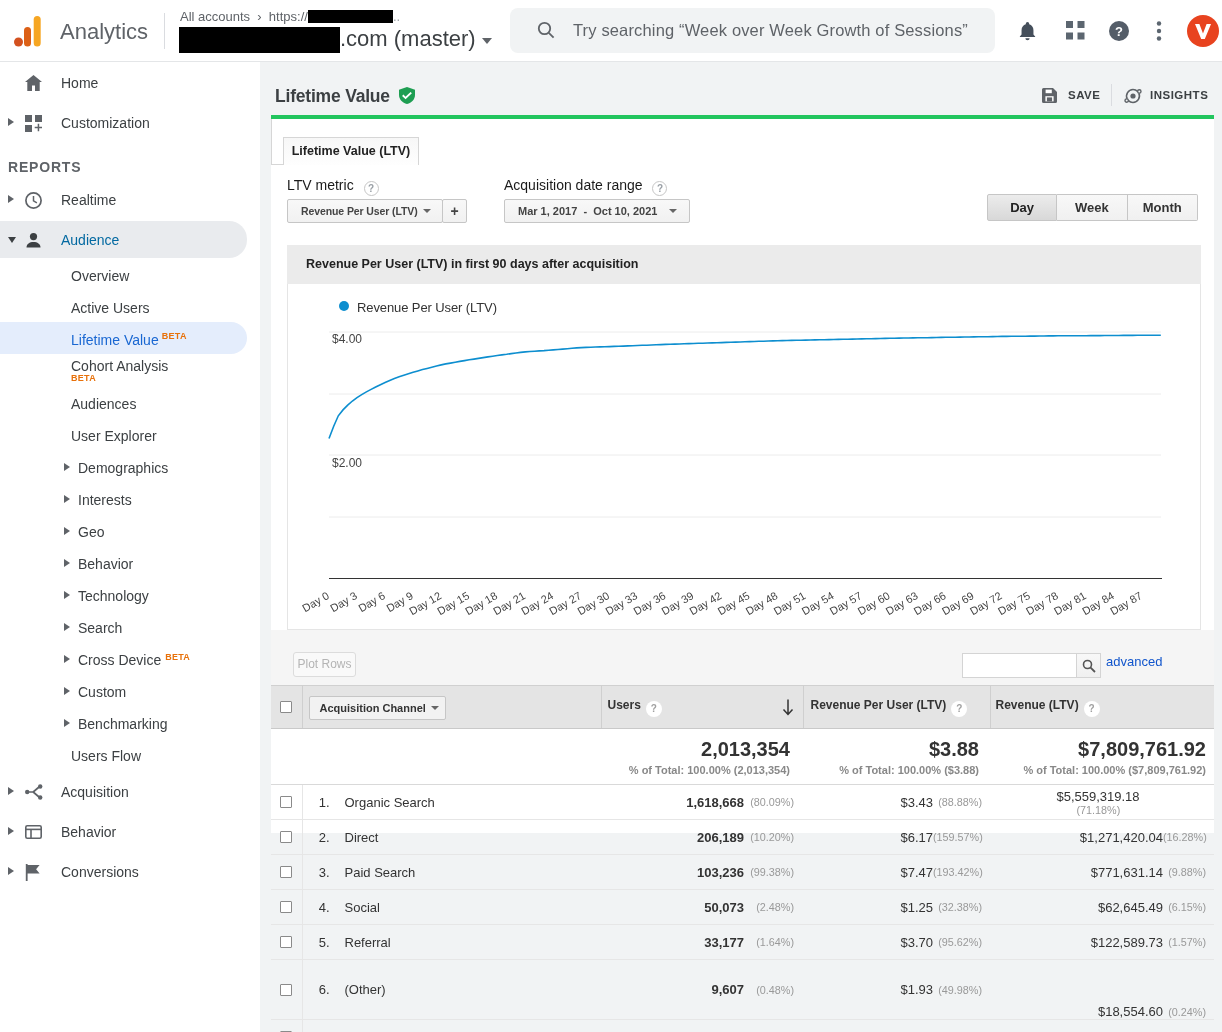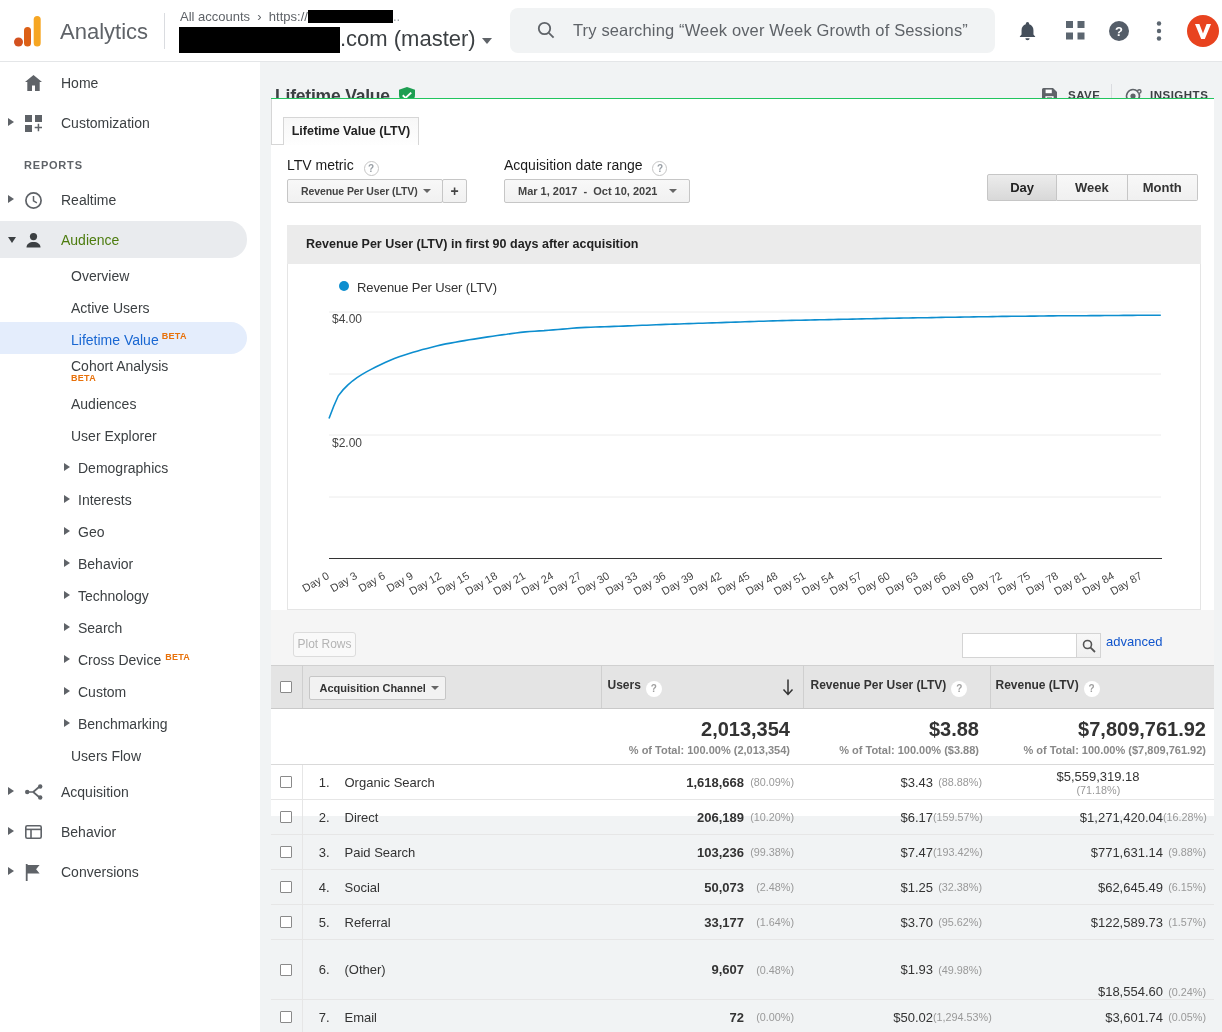--- a/index.html
+++ b/index.html
@@ -28,21 +28,21 @@
 .caret-d { position:absolute; width:0; height:0; border-left:4.5px solid transparent; border-right:4.5px solid transparent; border-top:6px solid #3c4043; }
 .beta { font-size:9px; font-weight:bold; color:#e8710a; letter-spacing:0.3px; }
 #pill-aud { position:absolute; left:0; top:159px; width:247px; height:37px; background:#e9ebee; border-radius:0 18px 18px 0; }
 #pill-ltv { position:absolute; left:0; top:260px; width:247px; height:32px; background:#e4edfc; border-radius:0 16px 16px 0; }
 .sideicon { position:absolute; left:25px; }
 
 
 #main { position:absolute; left:260px; top:62px; width:962px; height:970px; background:#f1f3f4; }
 #title { position:absolute; left:15px; top:24px; letter-spacing:-0.2px; font-size:17.5px; font-weight:bold; color:#3c4043; }
 .actbtn { position:absolute; top:27px; font-size:11.5px; font-weight:bold; color:#3c4043; letter-spacing:0.5px; }
-#card { position:absolute; left:11px; top:36px; width:943px; height:718px; background:#fff; border-top:1px solid #22c55e; }
+#card { position:absolute; left:11px; top:53px; width:943px; height:718px; background:#fff; border-top:4px solid #22c55e; }
 
 #tabstrip-lb { position:absolute; left:0px; top:0px; width:1px; height:46px; background:#d6d6d6; }
 #tabstrip-seg { position:absolute; left:0px; top:45px; width:12px; height:1px; background:#d6d6d6; }
 #tab { position:absolute; left:12px; top:18px; width:136px; height:28px; background:linear-gradient(#f7f7f7,#fefefe); border:1px solid #d6d6d6; border-bottom:none; font-size:12.5px; font-weight:bold; color:#222; text-align:center; line-height:27px; }
 
 .ctl-label { position:absolute; font-size:14px; color:#1a1a1a; }
 .qmark { display:inline-block; width:15px; height:15px; border:1px solid #c6c6c6; border-radius:50%; color:#9aa0a6; font-size:10px; text-align:center; line-height:14px; vertical-align:-2px; margin-left:6px; font-weight:bold;}
 .gbtn { position:absolute; height:24px; background:linear-gradient(#f8f8f8,#f1f1f1); border:1px solid #c6c6c6; border-radius:2px; font-size:11px; font-weight:bold; color:#444; }
 .gcaret { position:absolute; width:0; height:0; border-left:4px solid transparent; border-right:4px solid transparent; border-top:4.5px solid #666; }
 #dwm { position:absolute; left:716px; top:75px; height:27px; display:flex; }
@@ -137,35 +137,35 @@
   <div class="nav-sub" style="left:61px;top:21px;">Home</div>
 
   <div class="caret-r" style="left:8px;top:56px;"></div>
   <svg class="sideicon" style="top:53px" width="17" height="17" viewBox="0 0 17 17">
     <rect x="0" y="0" width="7" height="7" fill="#5f6368"></rect>
         <rect x="10" y="0" width="7" height="7" fill="#5f6368"></rect>
     <rect x="0" y="10" width="7" height="7" fill="#5f6368"></rect>
     <path d="M13.5 9.5 v3 h-3 v1.5 h3 v3 h1.5 v-3 h3 v-1.5 h-3 v-3 z" fill="#5f6368" transform="translate(-0.8,-0.8)"></path>
   </svg>
   <div class="nav-sub" style="left:61px;top:61px;">Customization</div>
-  <div style="position:absolute;left:24px;top:97px;font-size:11px;font-weight:bold;color:#5f6368;letter-spacing:0.8px;">REPORTS</div>
+  <div style="position:absolute;left:8px;top:97px;font-size:14px;font-weight:bold;color:#5f6368;letter-spacing:0.8px;">REPORTS</div>
 
   <div class="caret-r" style="left:8px;top:133px;"></div>
   <svg class="sideicon" style="top:130px" width="17" height="17" viewBox="0 0 17 17">
         <circle cx="8.5" cy="8.5" r="7.6" fill="none" stroke="#5f6368" stroke-width="1.7"></circle>
         <path d="M8.5 4 v4.8 l3.4 2" stroke="#5f6368" stroke-width="1.5" fill="none"></path>
       </svg>
   <div class="nav-sub" style="left:61px;top:138px;">Realtime</div>
 
   <div class="caret-d" style="left:8px;top:175px;"></div>
   <svg class="sideicon" style="top:170px" width="17" height="17" viewBox="0 0 17 17">
         <circle cx="8.5" cy="4.6" r="3.6" fill="#3c4043"></circle>
         <path d="M1.5 15.5 c0-3.4 3.1-5.4 7-5.4 s7 2 7 5.4 z" fill="#3c4043"></path>
       </svg>
-  <div class="nav-sub" style="left:61px;top:178px;color:#4d7c0f;">Audience</div>
+  <div class="nav-sub" style="left:61px;top:178px;color:#0369a1;">Audience</div>
   <div class="nav-sub" style="top:214px;">Overview</div>
   <div class="nav-sub" style="top:246px;">Active Users</div>
   <div class="nav-sub" style="top:278px;color:#1967d2;">Lifetime Value<span class="beta" style="position:relative;top:-6px;left:3px;">BETA</span></div>
   <div class="nav-sub" style="top:304px;">Cohort Analysis</div>
   <div class="beta" style="position:absolute;left:71px;top:311px;">BETA</div>
   <div class="nav-sub" style="top:342px;">Audiences</div>
   <div class="nav-sub" style="top:374px;">User Explorer</div>
   <div class="caret-r" style="left:64px;top:401px;"></div>
   <div class="nav-sub2" style="top:406px;">Demographics</div>
   <div class="caret-r" style="left:64px;top:433px;"></div>

